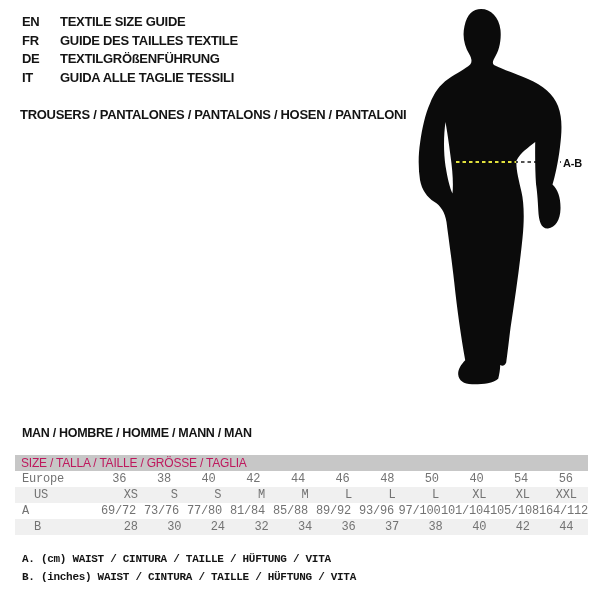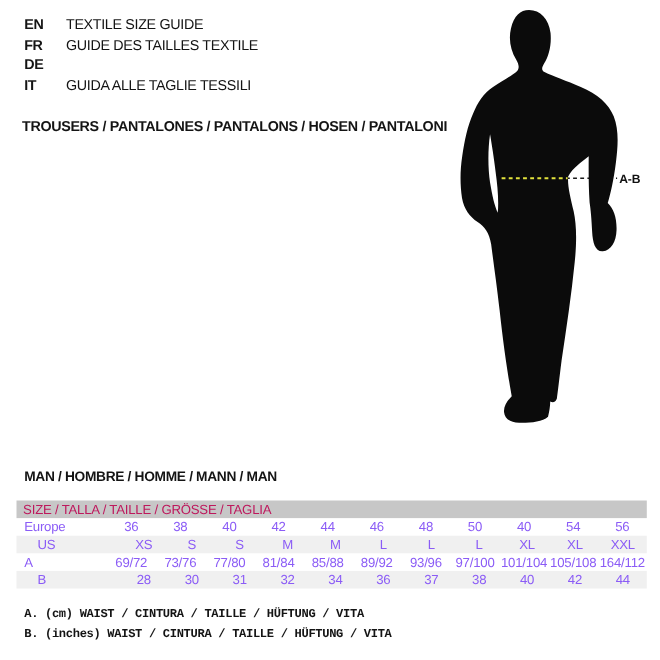--- a/index.html
+++ b/index.html
@@ -4,39 +4,39 @@
 <style>
   html,body{margin:0;padding:0;}
   body{
     width:600px;height:600px;position:relative;background:#ffffff;
     font-family:"Liberation Sans", sans-serif;color:#141414;overflow:hidden;
   }
   
   .lang-block{position:absolute;left:22px;top:11px;}
   .lang-row{display:flex;height:18.4px;align-items:flex-end;}
   .lang-code{width:38px;font-size:13px;font-weight:700;letter-spacing:-0.3px;}
-  .lang-label{font-size:13px;font-weight:400;letter-spacing:-0.3px;white-space:nowrap;}
+  .lang-label{font-size:13px;font-weight:700;letter-spacing:-0.3px;white-space:nowrap;}
   .category-line{
     position:absolute;left:20px;top:107px;font-size:13px;font-weight:700;
     letter-spacing:-0.3px;white-space:nowrap;
   }
   
   .figure-wrap{position:absolute;left:410px;top:0;width:190px;height:410px;}
   
   .section-title{
     position:absolute;left:22px;top:426px;font-size:12.5px;font-weight:700;
     letter-spacing:-0.3px;white-space:nowrap;
   }
   
   .size-table{position:absolute;left:15px;top:455px;width:573px;font-size:12px;letter-spacing:-0.2px;}
   .table-header{
     background:#c7c7c7;height:16px;line-height:16px;padding-left:6px;
     color:#be185d;white-space:nowrap;
   }
-  .table-row{display:flex;height:16px;line-height:16px;color:#8b5cf6;}
+  .table-row{display:flex;height:16px;line-height:16px;color:#737373;font-family:Liberation Mono, monospace;}
   .table-row.stripe{background:#f0f0f0;padding-left:12px;}
   .row-label{width:82px;padding-left:7px;box-sizing:border-box;}
   .cells{display:flex;flex:1;}
   .cell{flex:1;text-align:center;white-space:nowrap;}
   
   .footnotes{position:absolute;left:22px;top:551px;}
   .footnote{font-size:11px;font-weight:700;letter-spacing:-0.3px;height:17.5px;line-height:17.5px;white-space:nowrap;font-family:Liberation Mono, monospace;}
 </style>
 </head>
 <body>
@@ -45,20 +45,21 @@
   <div class="lang-row">
     <span class="lang-code">EN</span>
     <span class="lang-label">TEXTILE SIZE GUIDE</span>
   </div>
   <div class="lang-row">
     <span class="lang-code">FR</span>
     <span class="lang-label">GUIDE DES TAILLES TEXTILE</span>
   </div>
   <div class="lang-row">
     <span class="lang-code">DE</span>
+    <span class="lang-label">TEXTILGRÖßENFÜHRUNG</span>
   </div>
   <div class="lang-row">
     <span class="lang-code">IT</span>
     <span class="lang-label">GUIDA ALLE TAGLIE TESSILI</span>
   </div>
 </div>
 
 <div class="category-line">TROUSERS / PANTALONES / PANTALONS / HOSEN / PANTALONI</div>
 
 <div class="figure-wrap">
@@ -163,21 +164,21 @@
         <div class="cell">101/104</div>
         <div class="cell">105/108</div>
         <div class="cell">164/112</div>
       </div>
   </div>
   <div class="table-row stripe">
     <div class="row-label">B</div>
     <div class="cells">
         <div class="cell">28</div>
         <div class="cell">30</div>
-        <div class="cell">31</div>
+        <div class="cell">24</div>
         <div class="cell">32</div>
         <div class="cell">34</div>
         <div class="cell">36</div>
         <div class="cell">37</div>
         <div class="cell">38</div>
         <div class="cell">40</div>
         <div class="cell">42</div>
         <div class="cell">44</div>
       </div>
   </div>

